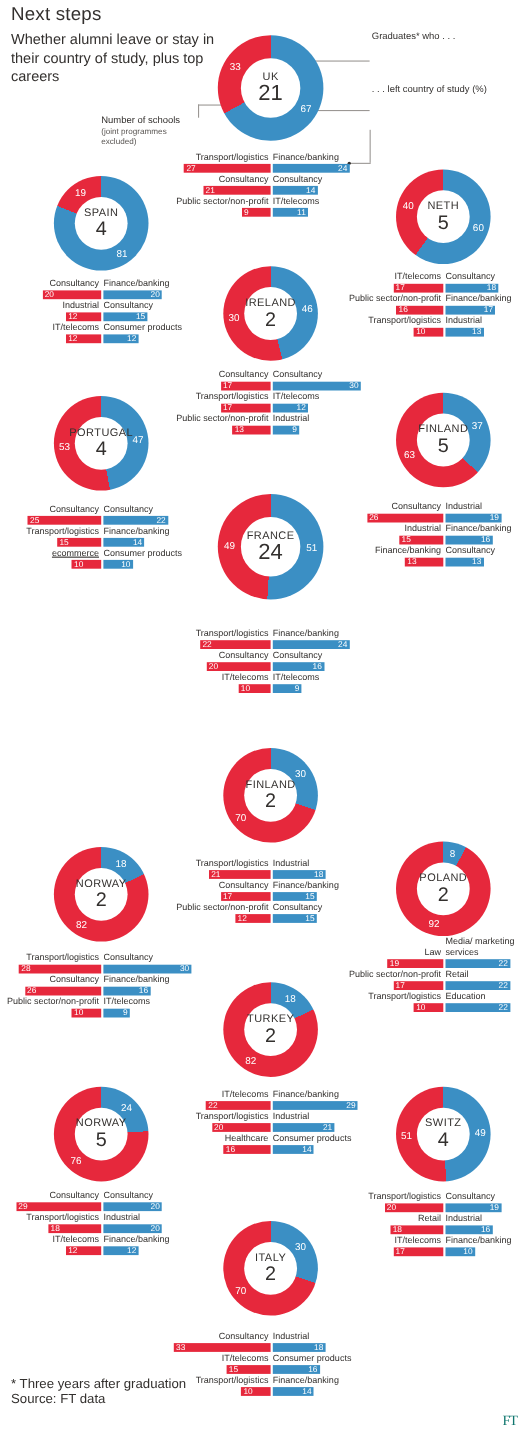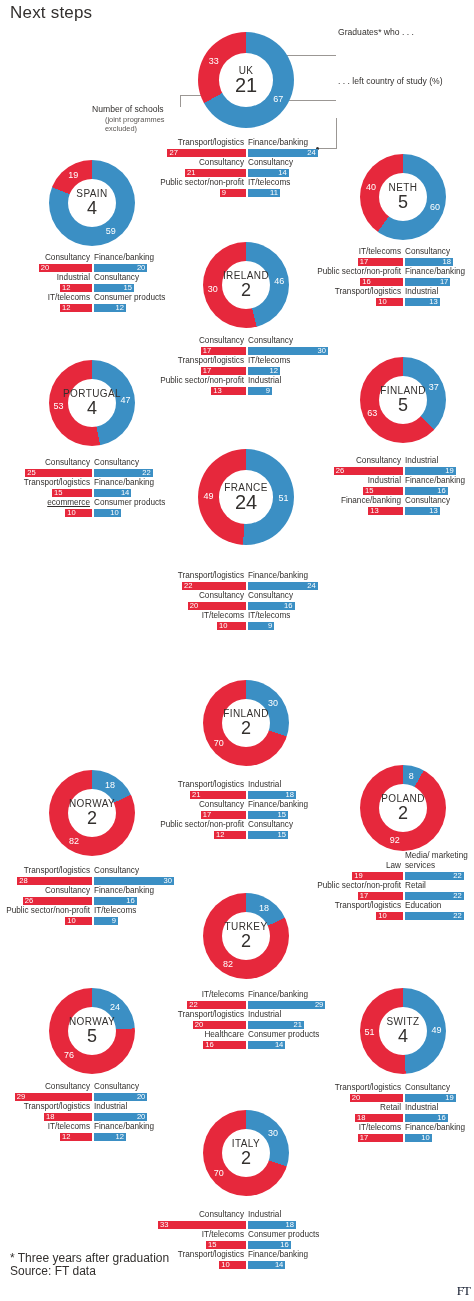--- a/index.html
+++ b/index.html
@@ -11,21 +11,21 @@
     overflow:hidden;
   }
   .canvas{position:relative;width:474px;height:1301px;}
 
   
   .title{position:absolute;left:10px;top:3px;font-size:17px;font-weight:400;color:#33302e;letter-spacing:.2px;}
   .subtitle{position:absolute;left:10px;top:27px;font-size:13.2px;line-height:17px;color:#33302e;width:210px;}
 
   
   .anno{position:absolute;font-size:8.6px;line-height:11.2px;color:#33302e;}
-  .anno.sm{font-size:7.4px;line-height:9.4px;color:#5a5653;margin-left:13px;}
+  .anno.sm{font-size:7.4px;line-height:9.4px;color:#5a5653;}
   .leader{position:absolute;background:#9b9794;}
   .leader.h{height:1px;}
   .leader.v{width:1px;}
   .dot{position:absolute;width:3px;height:3px;border-radius:50%;background:#33302e;}
 
   
   .unit{position:absolute;}
   .donut{position:relative;}
   .donut .ring{position:absolute;inset:0;border-radius:50%;}
   .donut .hole{position:absolute;border-radius:50%;background:#fff;}
@@ -40,28 +40,29 @@
   .brow{position:relative;height:20px;}
   .blab{position:absolute;top:0;font-size:8.2px;line-height:9.5px;color:#33302e;white-space:nowrap;}
   .blab.l{text-align:right;}
   .blab.r{text-align:left;}
   .bar{position:absolute;top:10.5px;height:8.5px;}
   .bar.red{background:#e6283c;}
   .bar.blue{background:#3b8fc4;}
   .bval{position:absolute;top:10.2px;font-size:7.6px;line-height:9px;color:#fff;}
 
   .footnote{position:absolute;left:10px;font-size:12px;line-height:11.5px;color:#33302e;}
-  .ftlogo{position:absolute;right:4px;bottom:2px;font-size:13px;color:#0f172a;font-family:"Liberation Serif",serif;letter-spacing:-1px;}
+  .ftlogo{position:absolute;right:4px;bottom:2px;font-size:13px;color:#0f766e;font-family:"Liberation Serif",serif;letter-spacing:-1px;}
 </style>
 </head>
 <body>
 
 <div class="canvas">
 
   <div class="title">Next steps</div>
+  <div class="subtitle">Whether alumni leave or stay in their country of study, plus top careers</div>
 
   <div class="anno" style="left:338px;top:27px;width:130px;">Graduates* who . . .</div>
   <div class="anno" style="left:338px;top:76px;width:134px;">. . . left country of study (%)</div>
 
   <div class="anno" style="left:92px;top:104px;width:120px;">Number of schools</div>
   <div class="anno sm" style="left:92px;top:115px;width:86px;">(joint programmes excluded)</div>
 
   <div class="leader h" style="left:222px;top:55px;width:114px;"></div>
   <div class="dot" style="left:220px;top:53.5px;"></div>
 
@@ -121,21 +122,21 @@
         </div>
       </div>
       <div class="unit" style="left: 0px; top: 0px;">
         <div class="donut" style="position: absolute; left: 49px; top: 160px; width: 86px; height: 86px;">
           <div class="ring" style="background: conic-gradient(rgb(59, 143, 196) 0deg, rgb(59, 143, 196) 291.6deg, rgb(230, 40, 60) 291.6deg, rgb(230, 40, 60) 360deg);"></div>
           <div class="hole" style="left: 18.92px; top: 18.92px; width: 48.16px; height: 48.16px;"></div>
           <div class="ctr">
             <div class="cname">SPAIN</div>
             <div class="cnum">4</div>
           </div>
-          <div class="pct" style="left: 61.8523px; top: 70.7403px; transform: translate(-50%, -50%); color: rgb(255, 255, 255);">59</div>
+          <div class="pct" style="left: 61.8523px; top: 70.7403px; transform: translate(-50%, -50%); color: rgb(255, 255, 255);">81</div>
           <div class="pct" style="left: 24.1477px; top: 15.2597px; transform: translate(-50%, -50%); color: rgb(255, 255, 255);">19</div>
         </div>
         <div class="bars" style="left: 4px; top: 253px; width: 176px;">
           <div class="brow">
             <div class="blab l" style="right: 90px; left: 0px; width: 86px;">Consultancy</div>
             <div class="blab r" style="left: 90px;">Finance/banking</div>
             <div class="bar red" style="left: 34.6667px; width: 53.3333px;"></div>
             <div class="bar blue" style="left: 90px; width: 53.3333px;"></div>
             <div class="bval" style="left: 36.6667px;">20</div>
             <div class="bval" style="left: 130.333px; text-align: right; width: 11px;">20</div>

